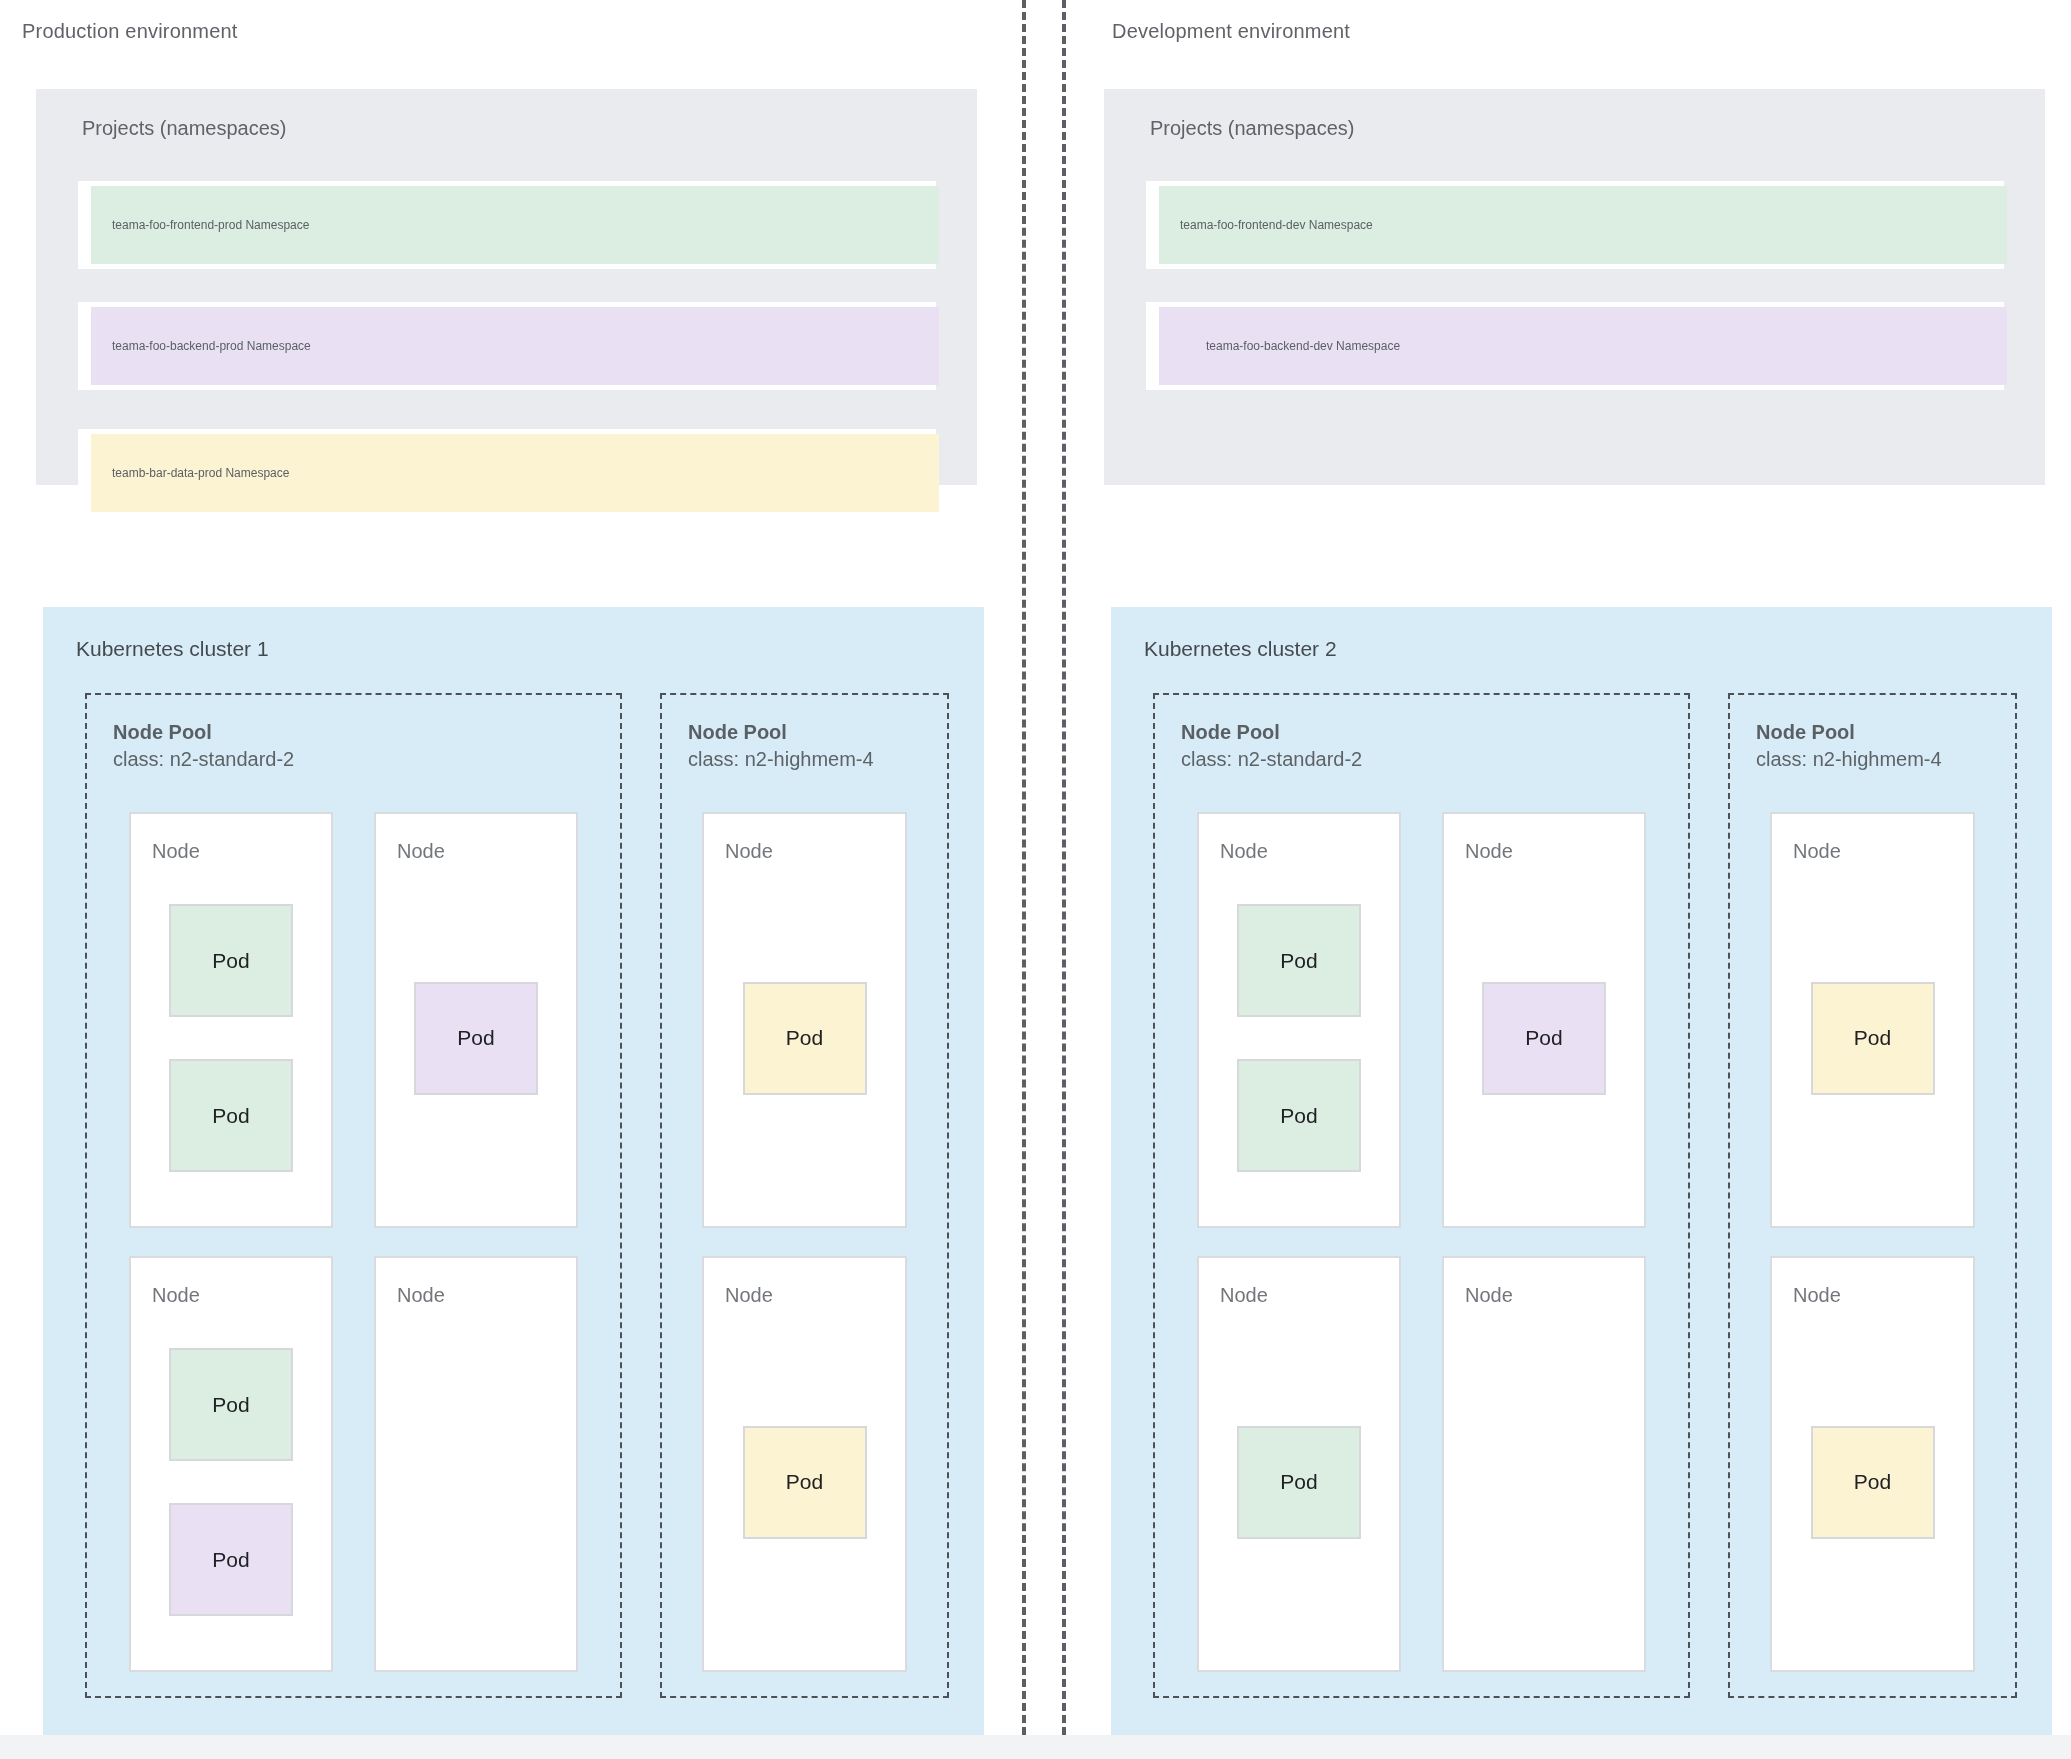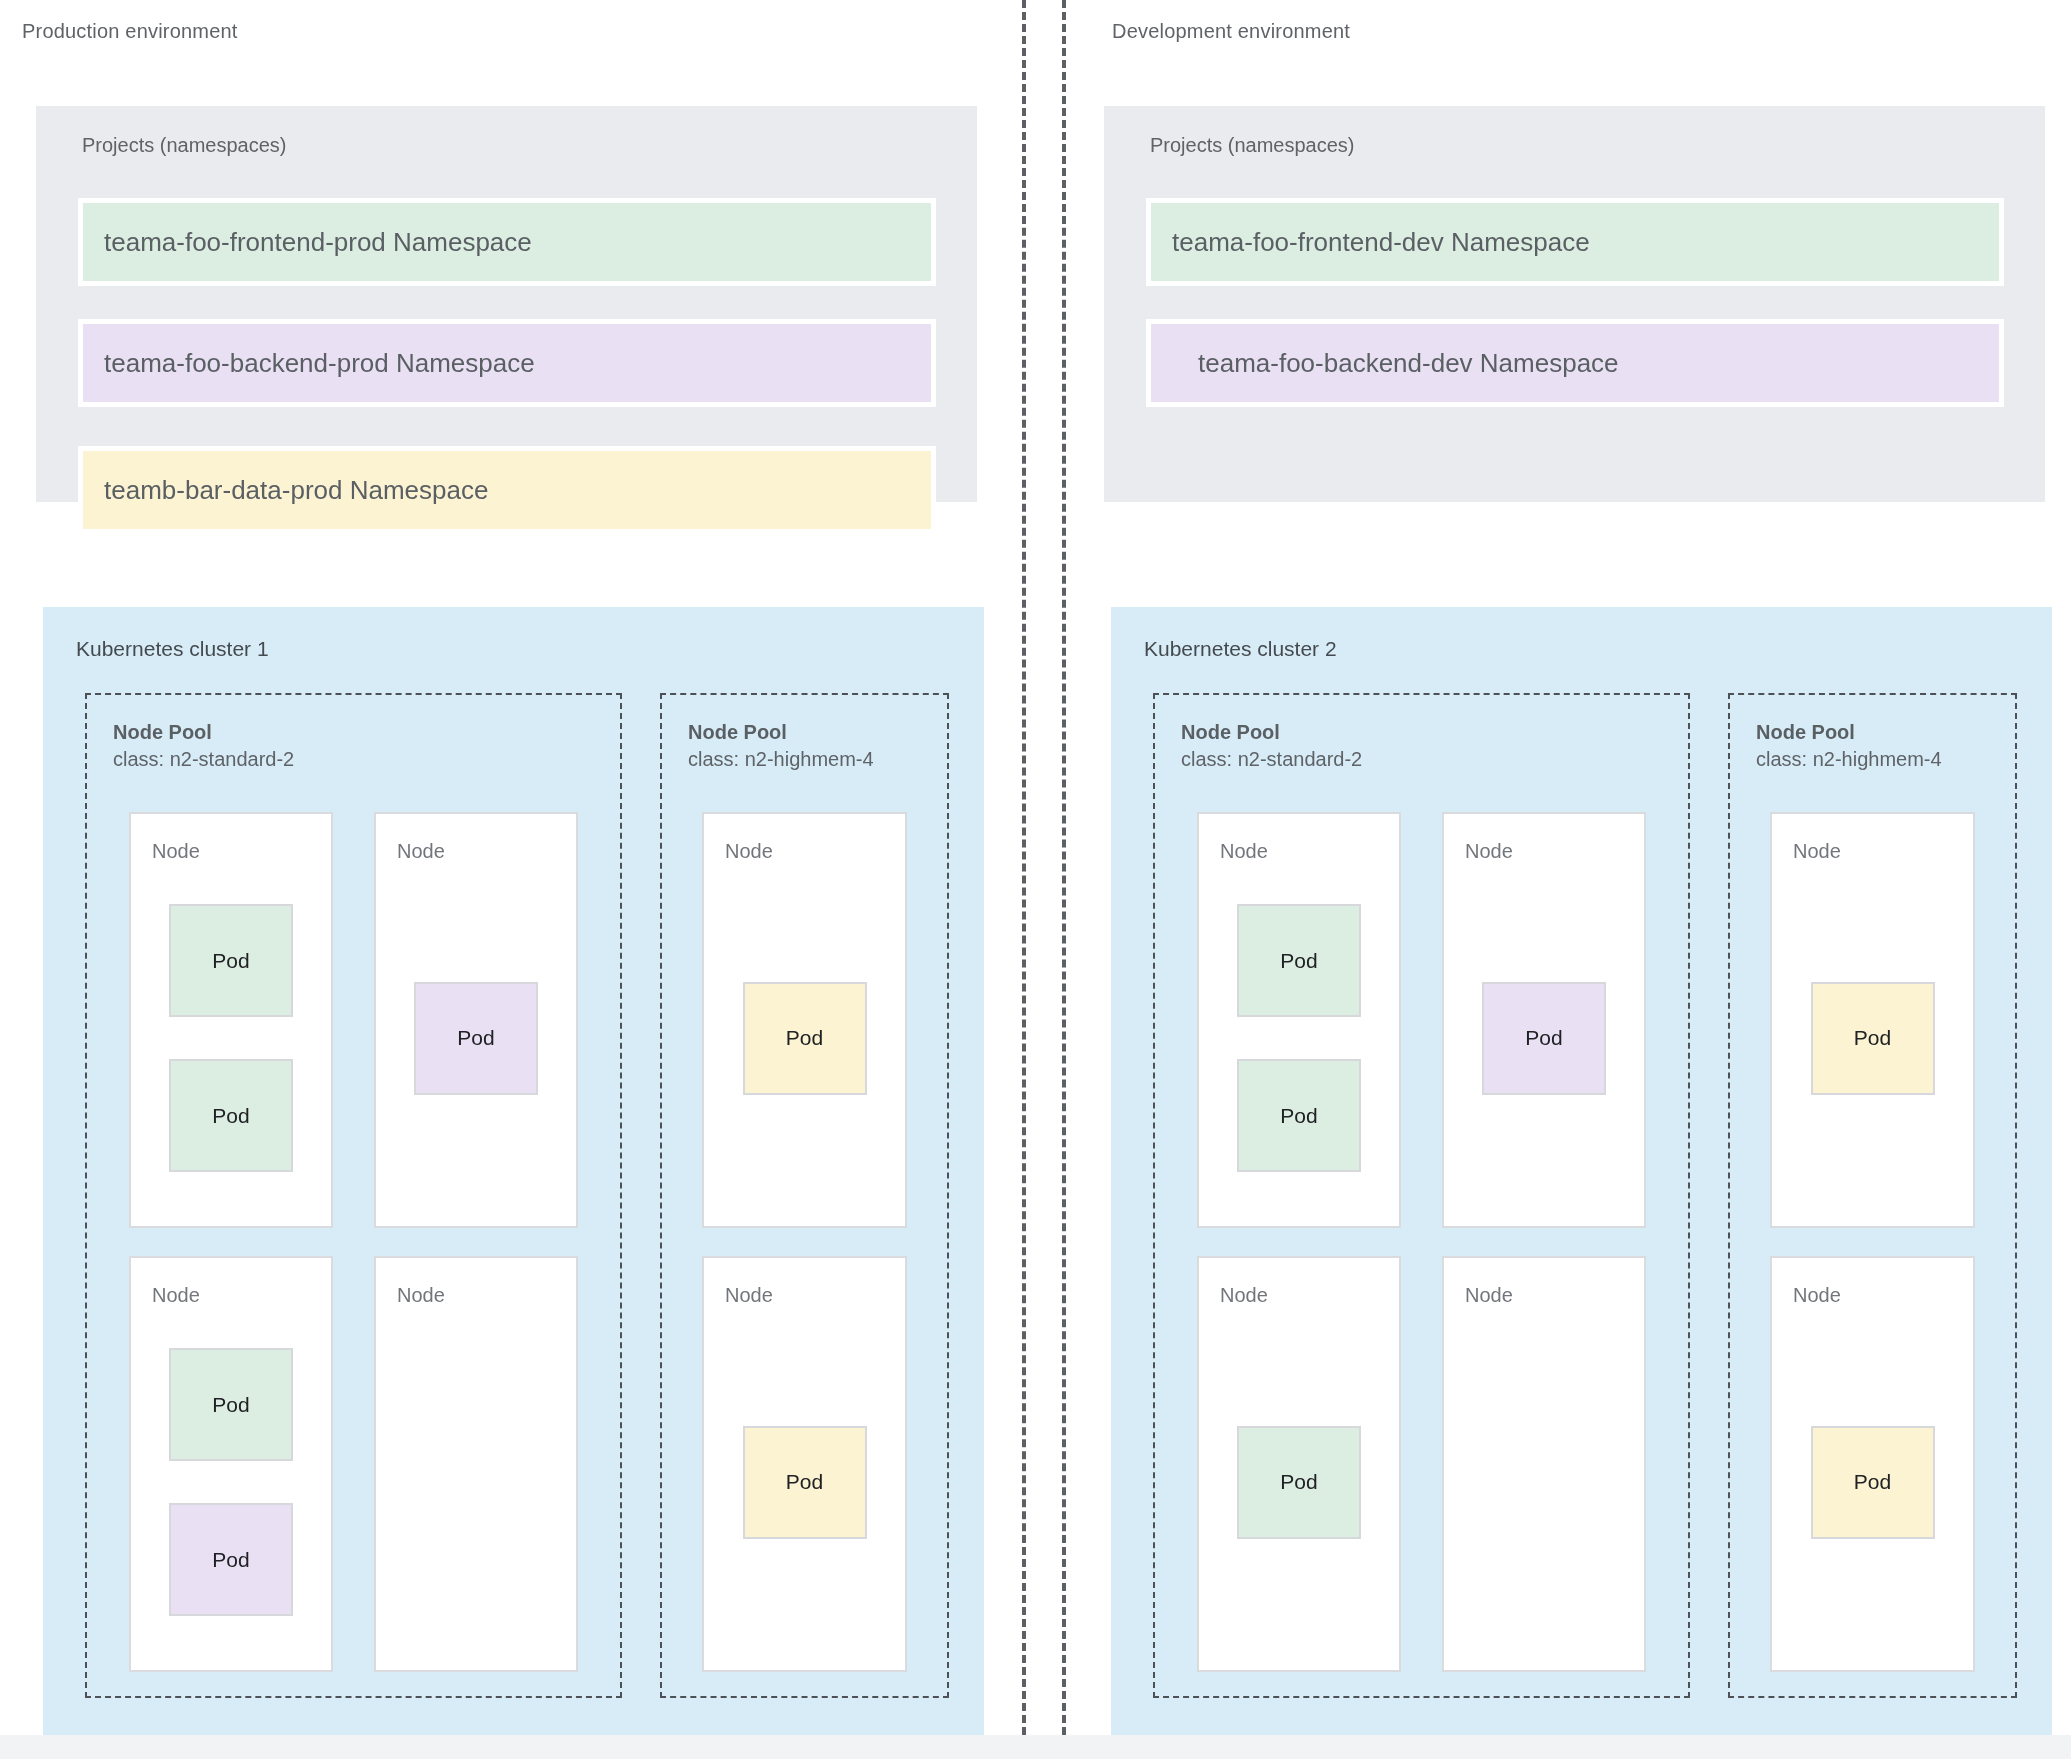--- a/index.html
+++ b/index.html
@@ -13,32 +13,32 @@
   }
   .env-label.prod{left:22px;}
   .env-label.dev{left:1112px;}
 
   .col{position:absolute;width:941px;}
   .col.prod{left:36px;}
   .col.dev{left:1104px;}
 
   
   .projects{
-    position:absolute;top:106px;left:0;width:941px;height:396px;
+    position:absolute;top:89px;left:0;width:941px;height:396px;
     background:#e9ebee;
   }
   .projects-title{position:absolute;left:46px;top:28px;font-size:20px;color:#5f6368;}
   .ns-frame{
     position:absolute;left:42px;width:858px;height:88px;
     border:5px solid #ffffff;box-sizing:border-box;background:#fff;
   }
   .ns-frame.n0{top:92px;} .ns-frame.n1{top:213px;} .ns-frame.n2{top:340px;}
   .ns-inner{
     width:100%;height:100%;display:flex;align-items:center;
-    padding-left:21px;box-sizing:border-box;font-size:26px;color:#5a5f64;
+    padding-left:21px;box-sizing:border-box;font-size:12px;color:#5a5f64;margin-left:8px;
   }
 
   
   .cluster{
     position:absolute;top:607px;left:0;width:941px;height:1128px;
     background:#d7ecf7;
     margin-left:7px;
   }
   .cluster-title{position:absolute;left:33px;top:30px;font-size:21px;color:#454a4f;}
 

